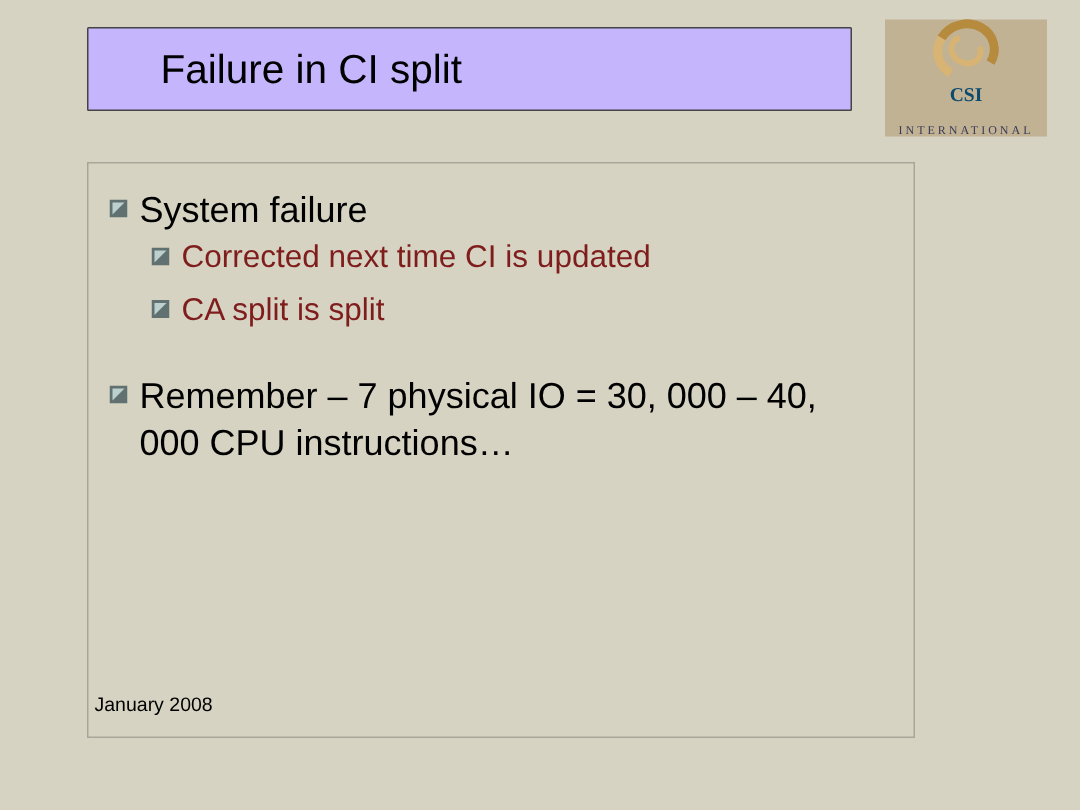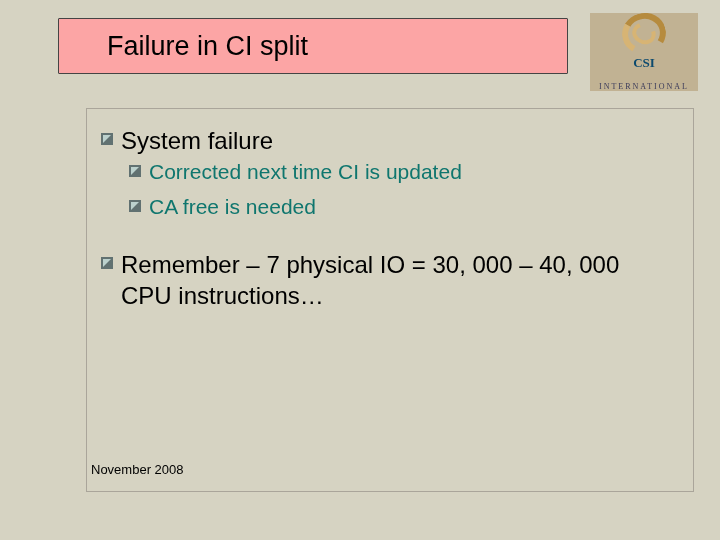--- a/index.html
+++ b/index.html
@@ -17,21 +17,21 @@
   .slide {
     position: absolute;
     inset: 0;
   }
   .title-box {
     position: absolute;
     left: 58px;
     top: 18px;
     width: 510px;
     height: 56px;
-    background: #fca5a5;
+    background: #c4b5fd;
     border: 1px solid #444;
     border-radius: 1px;
     display: flex;
     align-items: center;
     padding-left: 48px;
     box-sizing: border-box;
   }
   .title-text {
     font-family: Arial, Helvetica, sans-serif;
     font-size: 27px;
@@ -86,28 +86,27 @@
     font-size: 8px;
     letter-spacing: 2px;
     color: #3a3a5a;
     line-height: 1;
     margin-top: 14px;
   }
   .content-frame {
     position: absolute;
     left: 58px;
     top: 108px;
-    width: 608px;
+    width: 552px;
     height: 384px;
     border: 1px solid #aaa59a;
     box-sizing: border-box;
     padding: 16px 20px 14px 14px;
     display: flex;
     flex-direction: column;
-    margin-left: 28px;
   }
   .bullets {
     flex: 1;
   }
   .bullet-l1 {
     display: flex;
     align-items: flex-start;
     margin-bottom: 2px;
     font-size: 24px;
     color: #000;
@@ -120,21 +119,21 @@
   }
   .bullet-l1.gap-before {
     margin-top: 28px;
   }
   .bullet-l2 {
     display: flex;
     align-items: flex-start;
     margin-left: 28px;
     margin-bottom: 8px;
     font-size: 21px;
-    color: #0f766e;
+    color: #7f1d1d;
     line-height: 1.3;
   }
   .bullet-l2 .icon {
     flex: 0 0 auto;
     margin-right: 8px;
     margin-top: 7px;
   }
   svg.bullet-icon {
     width: 12px;
     height: 12px;
@@ -199,33 +198,33 @@
       </div>
 
 
       <div class="bullet-l2">
         <span class="icon">
           <svg class="bullet-icon" viewBox="0 0 12 12">
               <rect x="0" y="0" width="12" height="12" fill="#617171"></rect>
               <polygon points="2,2 10,2 2,10" fill="#bcd1cd"></polygon>
             </svg>
         </span>
-        <span>CA free is needed</span>
+        <span>CA split is split</span>
       </div>
 
       <div class="bullet-l1 gap-before">
         <span class="icon">
           <svg class="bullet-icon" viewBox="0 0 12 12">
               <rect x="0" y="0" width="12" height="12" fill="#617171"></rect>
               <polygon points="2,2 10,2 2,10" fill="#bcd1cd"></polygon>
             </svg>
         </span>
         <span>Remember – 7 physical IO = 30, 000 – 40, 000 CPU instructions…</span>
       </div>
 
     </div>
 
     <div class="footer">
-      <div class="footer-left">November 2008</div>
+      <div class="footer-left">January 2008</div>
     </div>
   </div>
 
 </div>
 
 </body></html>

